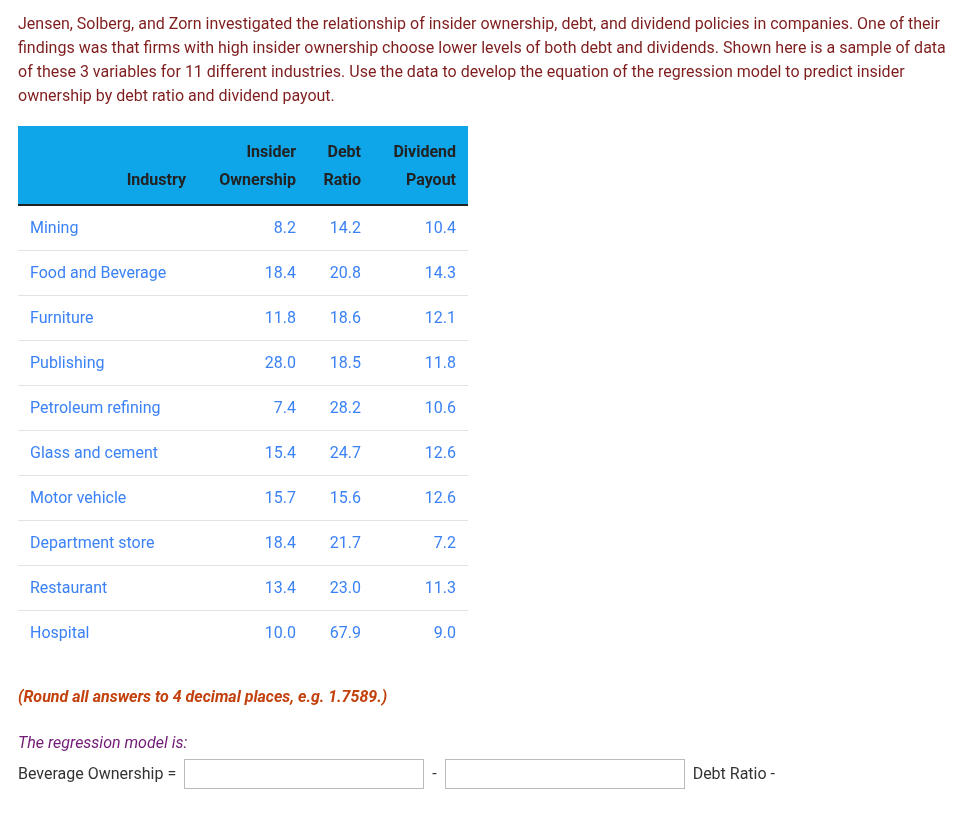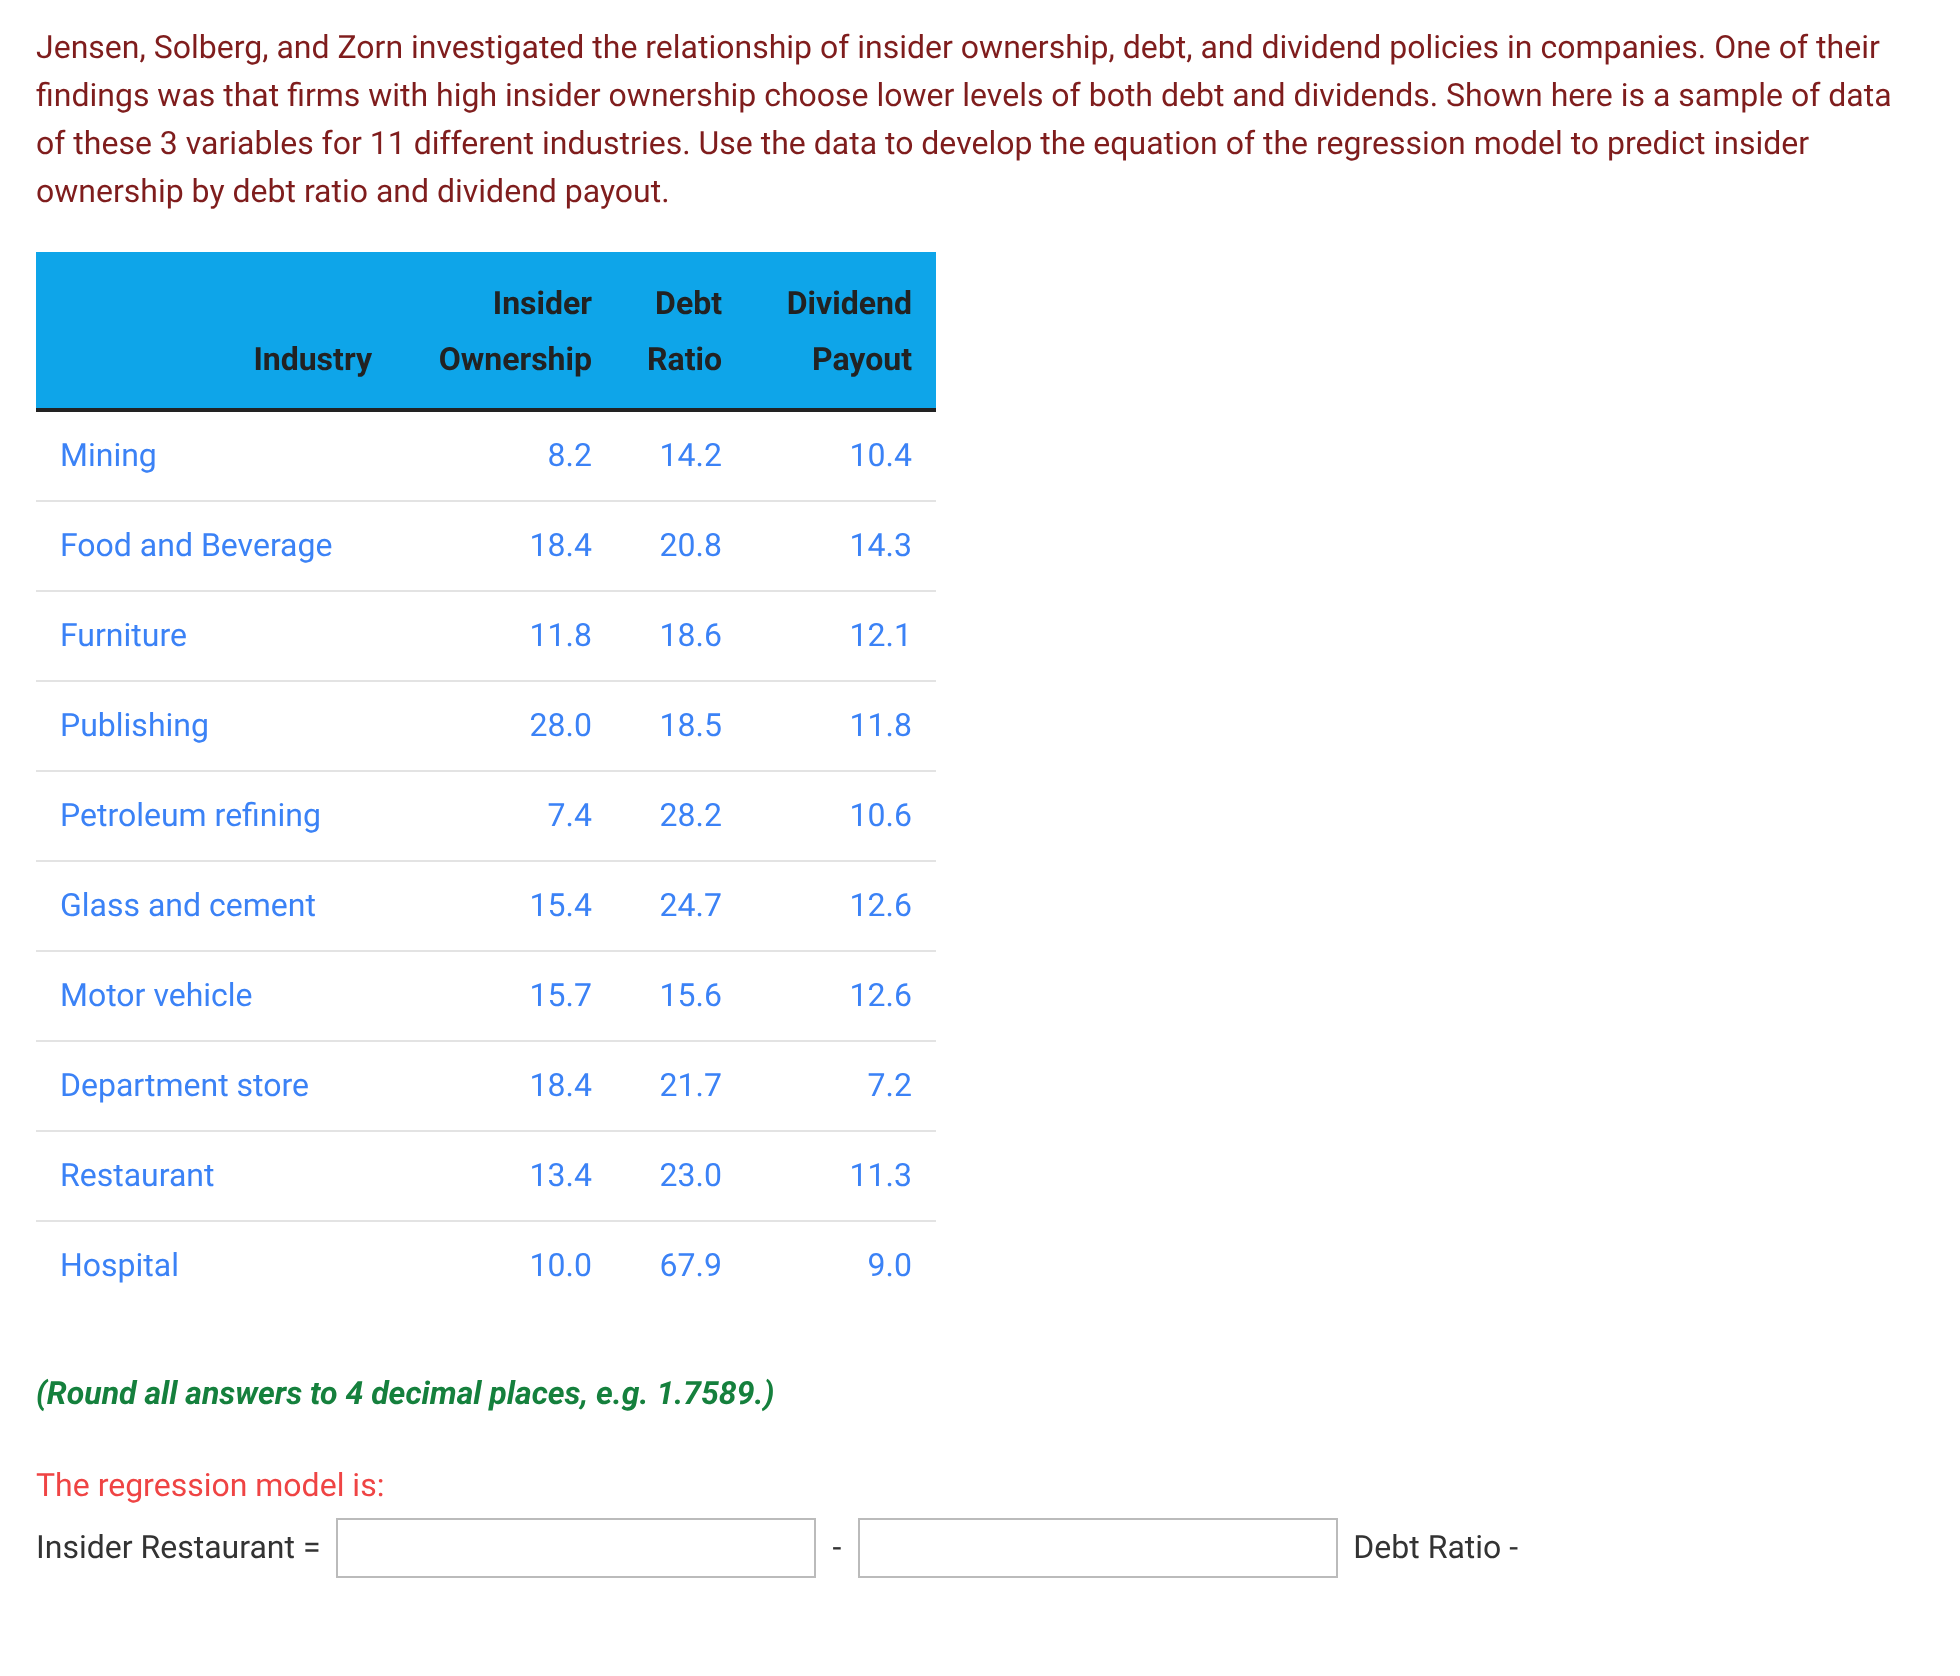--- a/index.html
+++ b/index.html
@@ -53,28 +53,29 @@
       text-align: right;
     }
     tbody tr:last-child td {
       border-bottom: none;
     }
     .col-industry { width: 180px; }
     .col-own { width: 110px; }
     .col-debt { width: 65px; }
     .col-div { width: 95px; }
     .hint {
-      color: #15803d;
+      color: #c2410c;
       font-style: italic;
       font-weight: 700;
       margin-bottom: 22px;
     }
     .model-label {
-      color: #ef4444;
+      color: #701a75;
       margin-bottom: 4px;
+      font-style: italic;
     }
     .model-line {
       display: flex;
       align-items: center;
       flex-wrap: wrap;
       gap: 8px;
       color: #333;
     }
     .model-line .seg {
       display: inline-flex;
@@ -177,19 +178,19 @@
         <td class="num">9.0</td>
       </tr>
     </tbody>
 </table>
 
 <p class="hint">(Round all answers to 4 decimal places, e.g. 1.7589.)</p>
 
 <p class="model-label">The regression model is:</p>
 
 <div class="model-line">
-  <span class="seg">Insider Restaurant =</span>
+  <span class="seg">Beverage Ownership =</span>
   <input class="answer" type="text" style="">
   <span class="seg">-</span>
   <input class="answer" type="text" style="">
   <span class="seg">Debt Ratio -</span>
 
 </div>
 
 </body></html>

